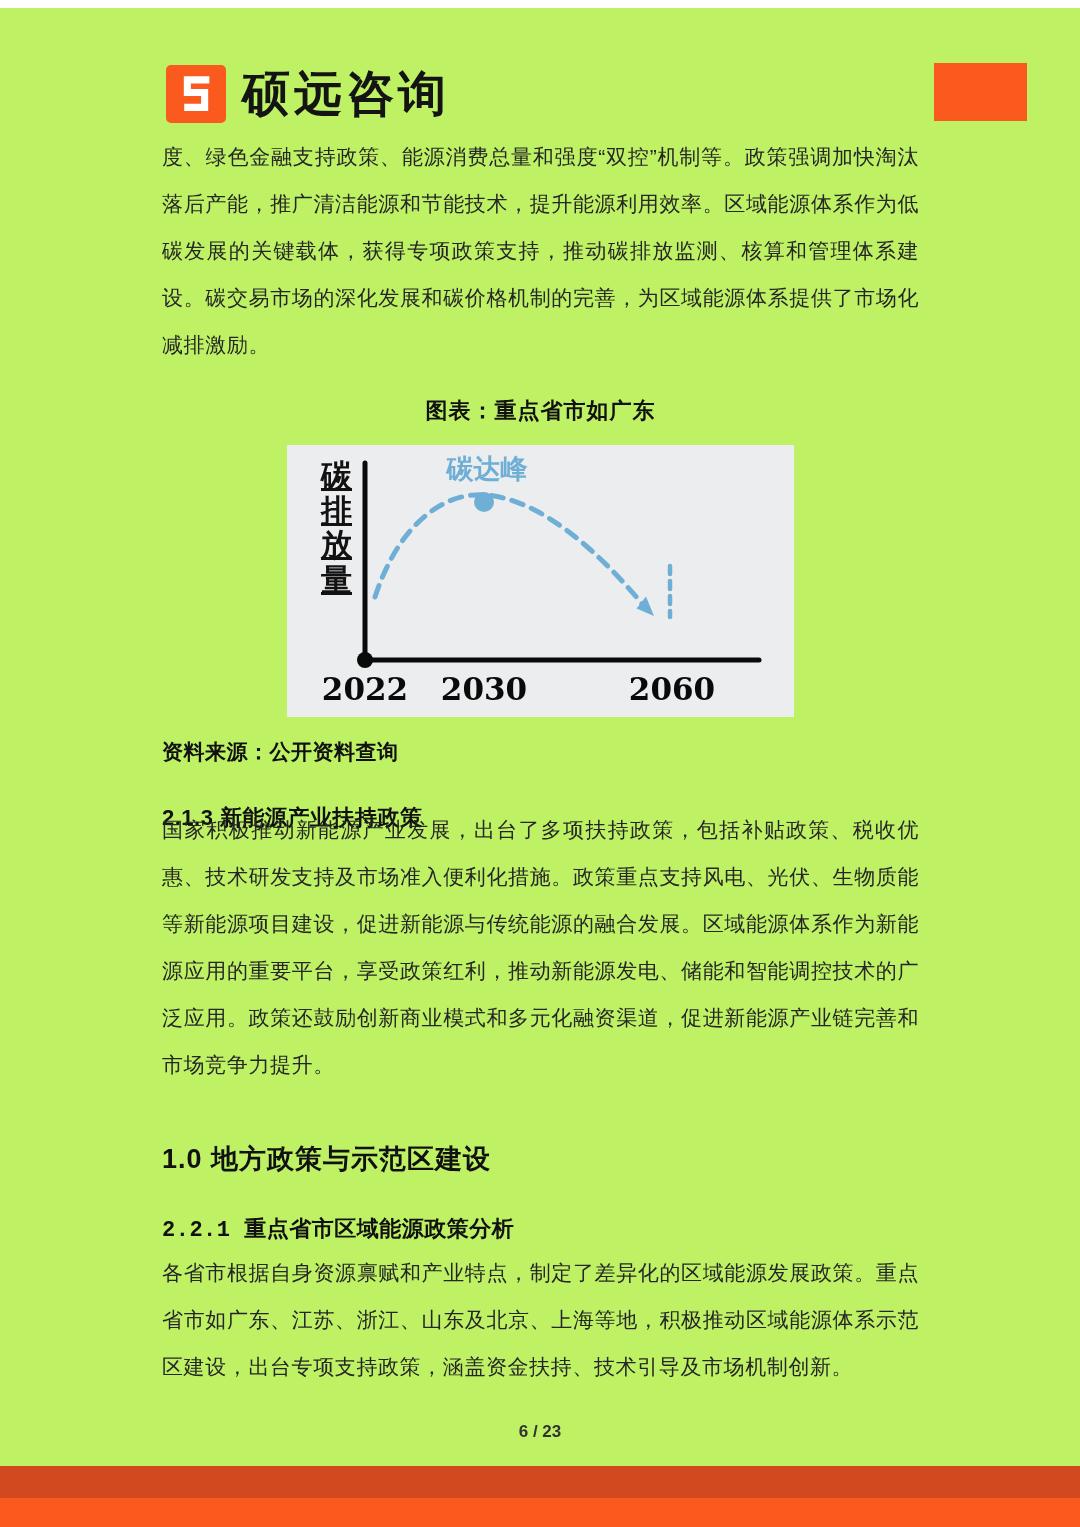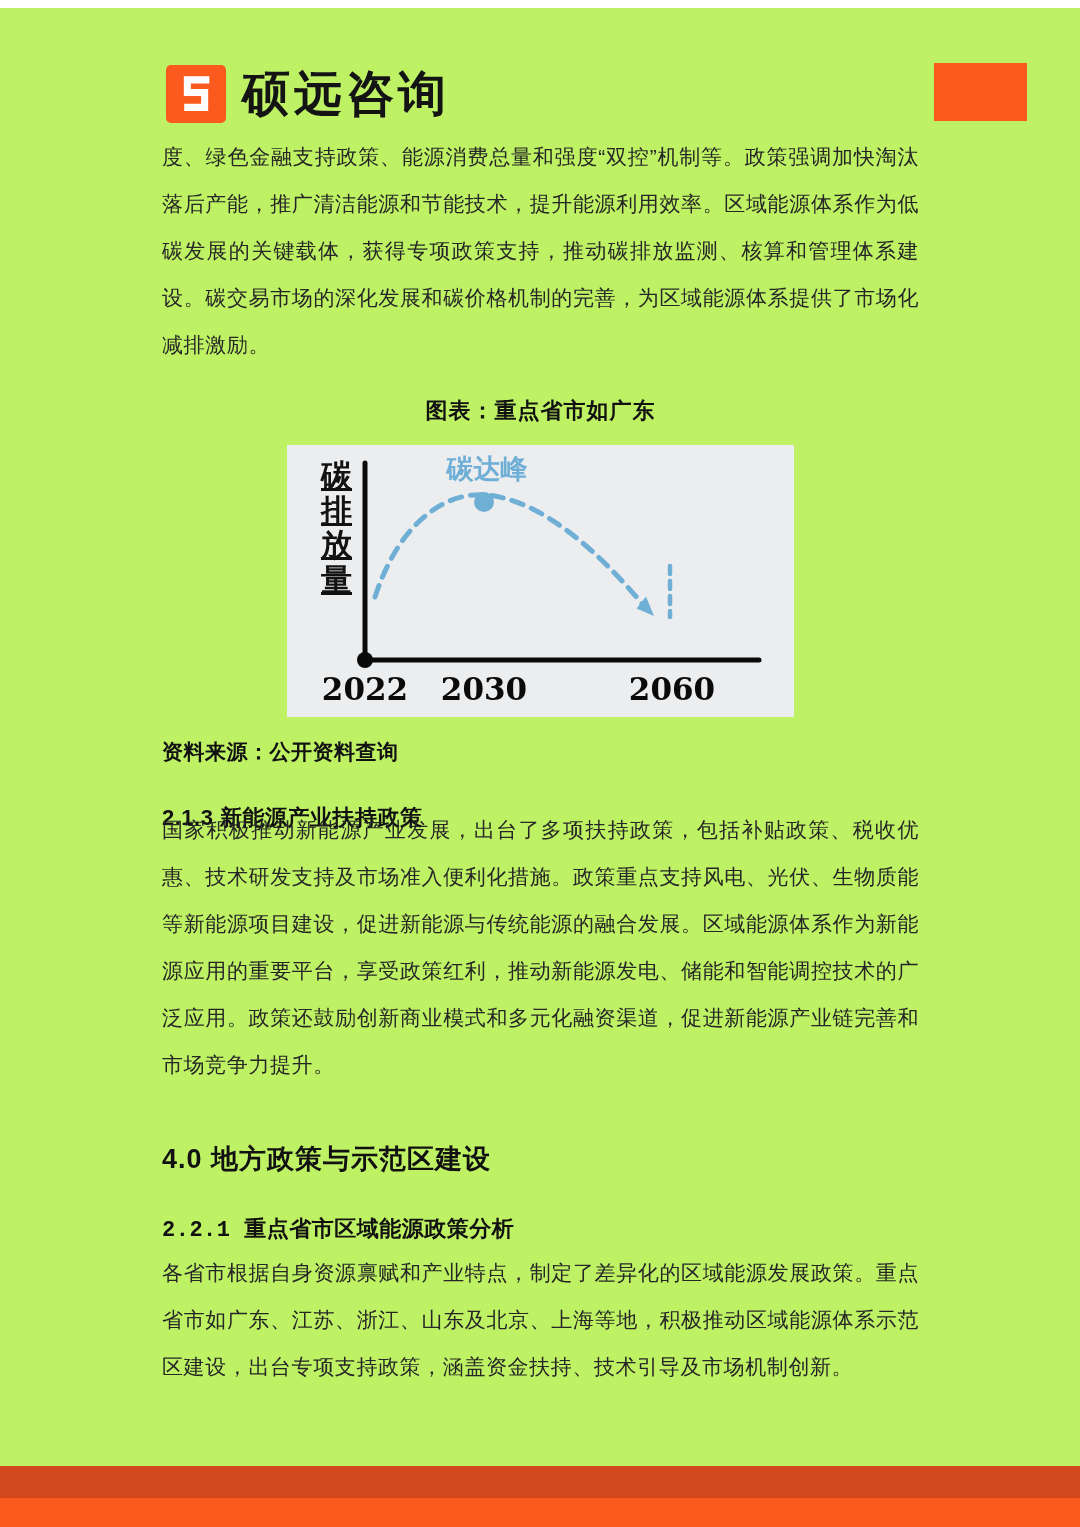--- a/index.html
+++ b/index.html
@@ -84,21 +84,22 @@
     <div class="tick tick-0">2022</div>
     <div class="tick tick-1">2030</div>
     <div class="tick tick-2">2060</div>
   </figure>
 
   <div class="source">资料来源：公开资料查询</div>
 
   <h3 class="h3 h213">2.1.3 新能源产业扶持政策</h3>
   <p class="para p2">国家积极推动新能源产业发展，出台了多项扶持政策，包括补贴政策、税收优惠、技术研发支持及市场准入便利化措施。政策重点支持风电、光伏、生物质能等新能源项目建设，促进新能源与传统能源的融合发展。区域能源体系作为新能源应用的重要平台，享受政策红利，推动新能源发电、储能和智能调控技术的广泛应用。政策还鼓励创新商业模式和多元化融资渠道，促进新能源产业链完善和市场竞争力提升。</p>
 
-  <h2 class="h2">4.0 地方政策与示范区建设</h2>
+  <h2 class="h2">1.0 地方政策与示范区建设</h2>
   <h3 class="h3 h221">2.2.1 重点省市区域能源政策分析</h3>
   <p class="para p3">各省市根据自身资源禀赋和产业特点，制定了差异化的区域能源发展政策。重点省市如广东、江苏、浙江、山东及北京、上海等地，积极推动区域能源体系示范区建设，出台专项支持政策，涵盖资金扶持、技术引导及市场机制创新。</p>
 
+  <div class="page-number">6 / 23</div>
 
   <div class="footer-stripe dark"></div>
   <div class="footer-stripe bright"></div>
 
 </div>
 
 </body></html>

